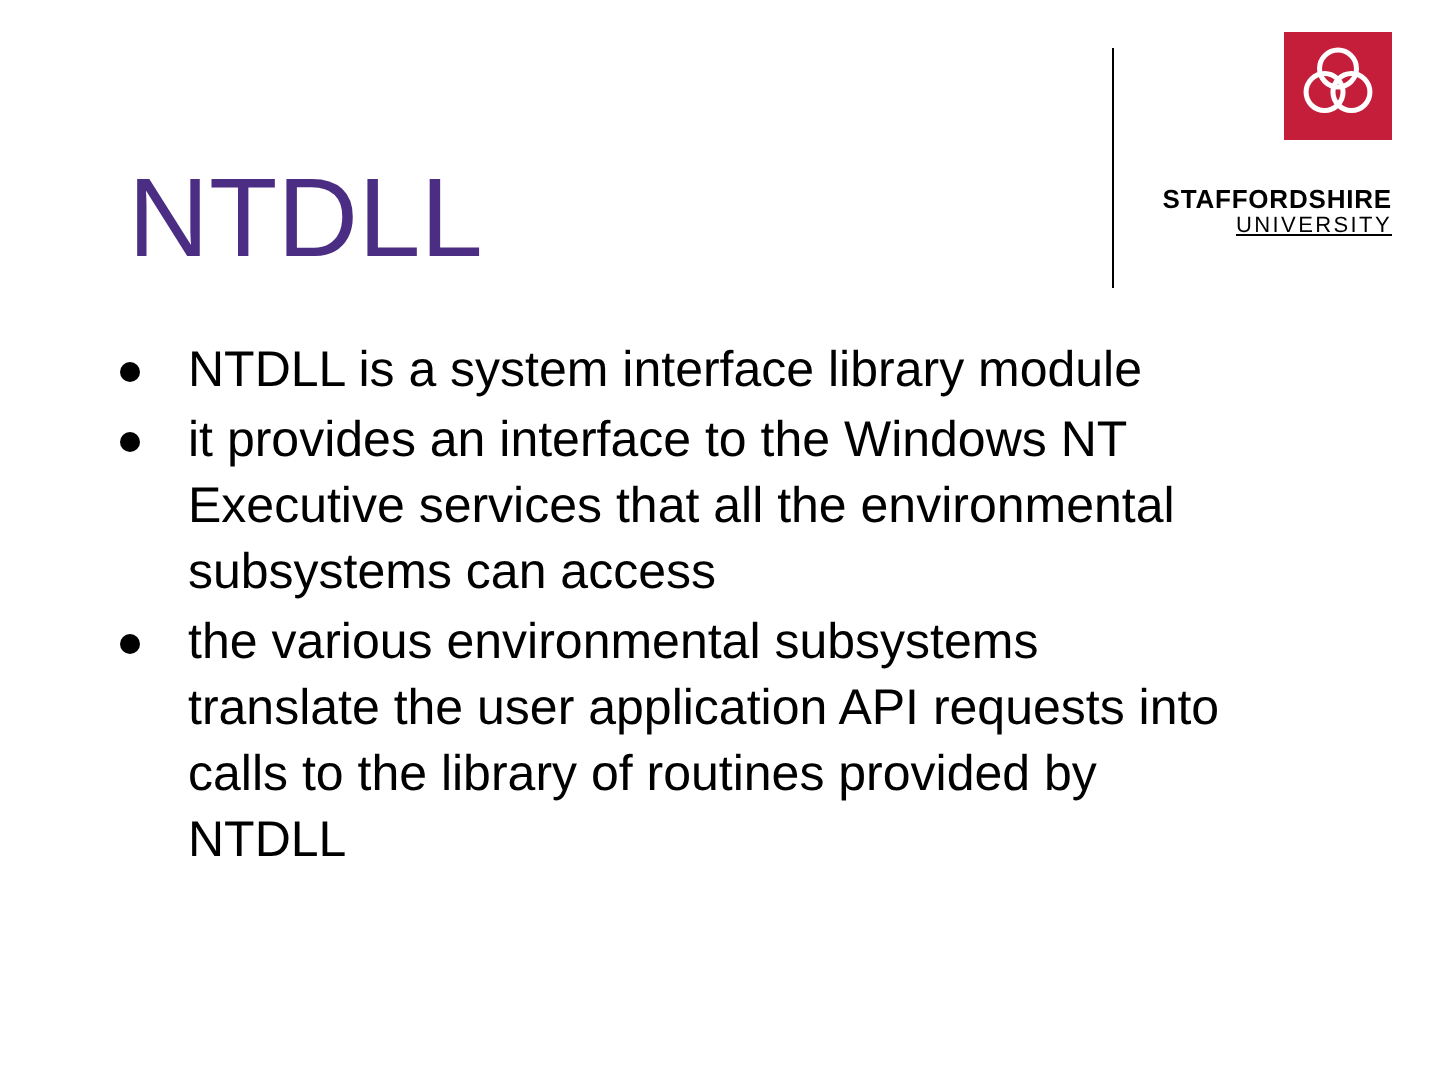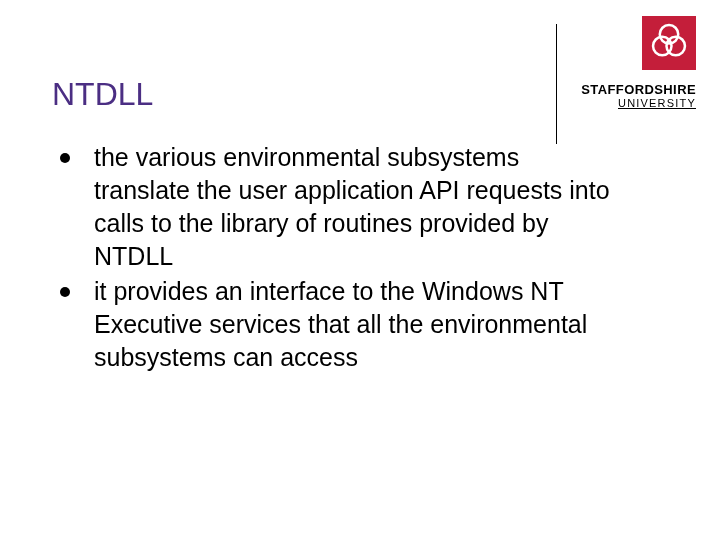--- a/index.html
+++ b/index.html
@@ -2,24 +2,24 @@
 <html><head>
 <meta charset="utf-8">
 <style>
   * { margin: 0; padding: 0; box-sizing: border-box; }
   html, body { width: 720px; height: 540px; background: #ffffff; font-family: Arial, Helvetica, sans-serif; }
   .slide { position: relative; width: 720px; height: 540px; padding: 40px 48px 40px 48px; }
   .logo-block { position: absolute; top: 16px; right: 24px; width: 118px; }
   .logo-divider { position: absolute; top: 8px; left: -22px; width: 1px; height: 120px; background: #000; }
   .logo-red { width: 54px; height: 54px; background: #c41e3a; margin-left: auto; display: flex; align-items: center; justify-content: center; }
   .logo-red svg { width: 42px; height: 42px; }
-  .logo-text { margin-top: 12px; text-align: right; }
+  .logo-text { margin-top: 22px; text-align: right; }
   .logo-text .l1 { font-size: 13px; font-weight: 700; letter-spacing: 0.4px; color: #000; }
   .logo-text .l2 { font-size: 11px; letter-spacing: 1.2px; color: #000; text-decoration: underline; }
-  .title { font-size: 32px; font-weight: 400; color: #4b2e83; margin-top: 36px; margin-left: 4px; }
+  .title { font-size: 56px; font-weight: 400; color: #4b2e83; margin-top: 36px; margin-left: 16px; }
   .content { margin-top: 28px; margin-left: 12px; max-width: 560px; }
   .bullet-row { display: flex; align-items: flex-start; margin-bottom: 2px; }
   .bullet-dot { flex: 0 0 auto; width: 10px; height: 10px; border-radius: 50%; background: #000; margin-top: 12px; margin-right: 24px; }
   .bullet-text { font-size: 25px; line-height: 1.32; color: #000; }
 </style>
 </head>
 <body>
 
 <div class="slide">
 
@@ -38,21 +38,25 @@
       <div class="l1">STAFFORDSHIRE</div>
       <div class="l2">UNIVERSITY</div>
     </div>
   </div>
 
   <h1 class="title">NTDLL</h1>
 
   <div class="content">
     <div class="bullet-row">
       <span class="bullet-dot"></span>
-      <span class="bullet-text">the various environmental subsystems translate the user application API requests into calls to the library of routines provided by NTDLL</span>
+      <span class="bullet-text">NTDLL is a system interface library module</span>
     </div>
     <div class="bullet-row">
       <span class="bullet-dot"></span>
       <span class="bullet-text">it provides an interface to the Windows NT Executive services that all the environmental subsystems can access</span>
+    </div>
+    <div class="bullet-row">
+      <span class="bullet-dot"></span>
+      <span class="bullet-text">the various environmental subsystems translate the user application API requests into calls to the library of routines provided by NTDLL</span>
     </div>
   </div>
 
 </div>
 
 </body></html>

